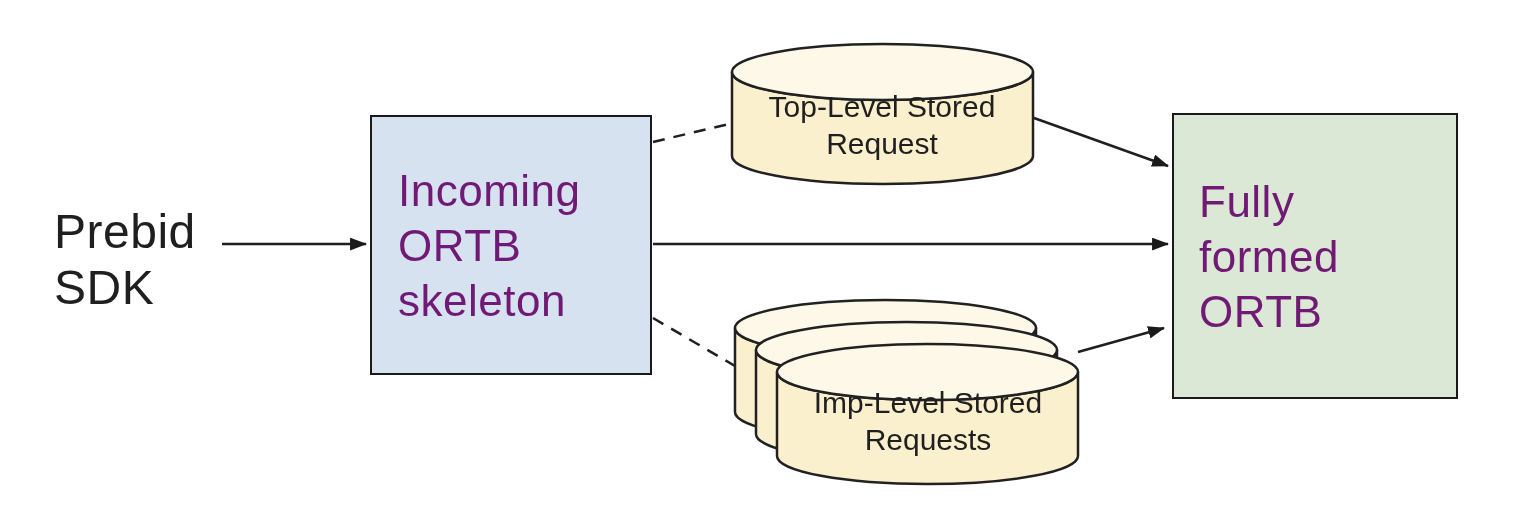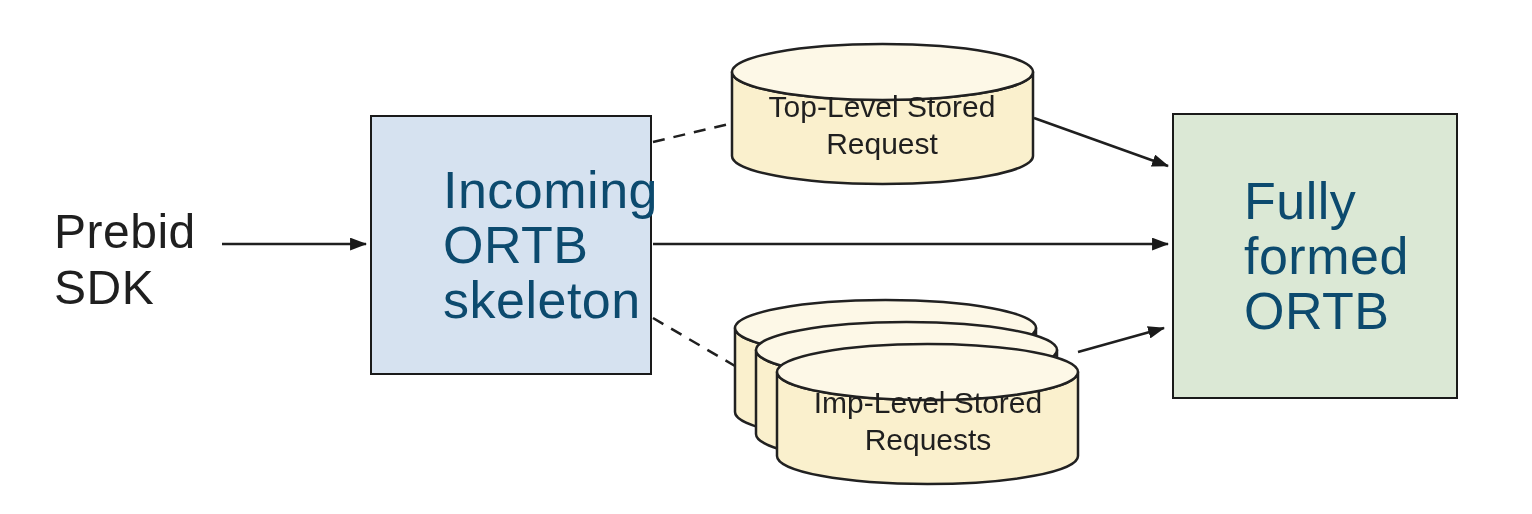--- a/index.html
+++ b/index.html
@@ -58,26 +58,25 @@
   }
   .node-box.green {
     left: 1172px;
     top: 113px;
     width: 286px;
     height: 286px;
     background: #dbe8d5;
     padding-left: 25px;
   }
   .node-label {
-    color: #0c4a6e;
-    font-size: 52px;
+    color: #701a75;
+    font-size: 44px;
     line-height: 55px;
     white-space: pre-line;
     letter-spacing: 0.5px;
-    margin-left: 45px;
   }
   .free-label {
     position: absolute;
     color: #1f1f1f;
     white-space: pre-line;
   }
   .prebid-label {
     left: 54px;
     top: 204px;
     font-size: 48px;

